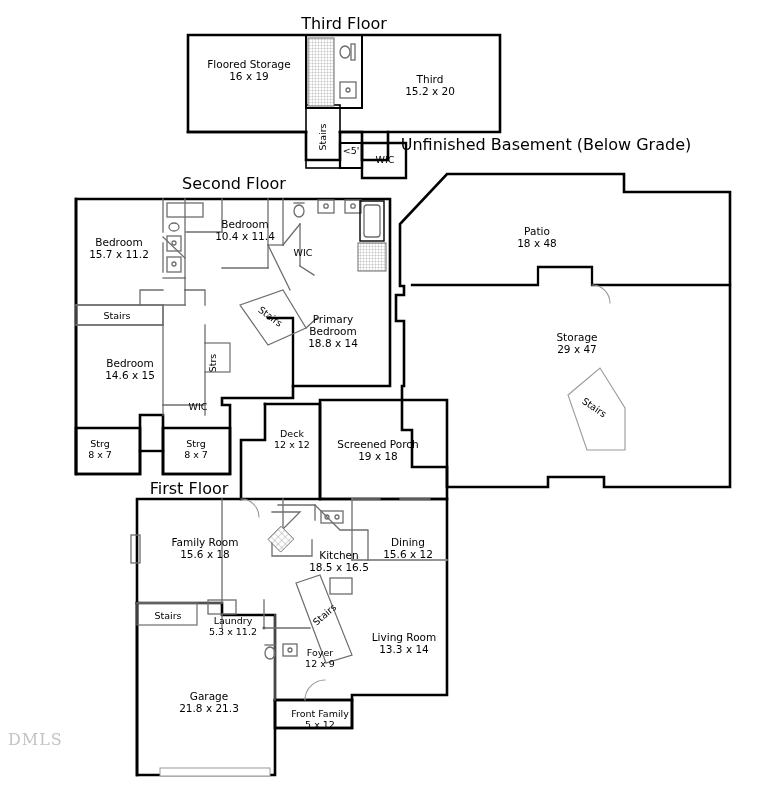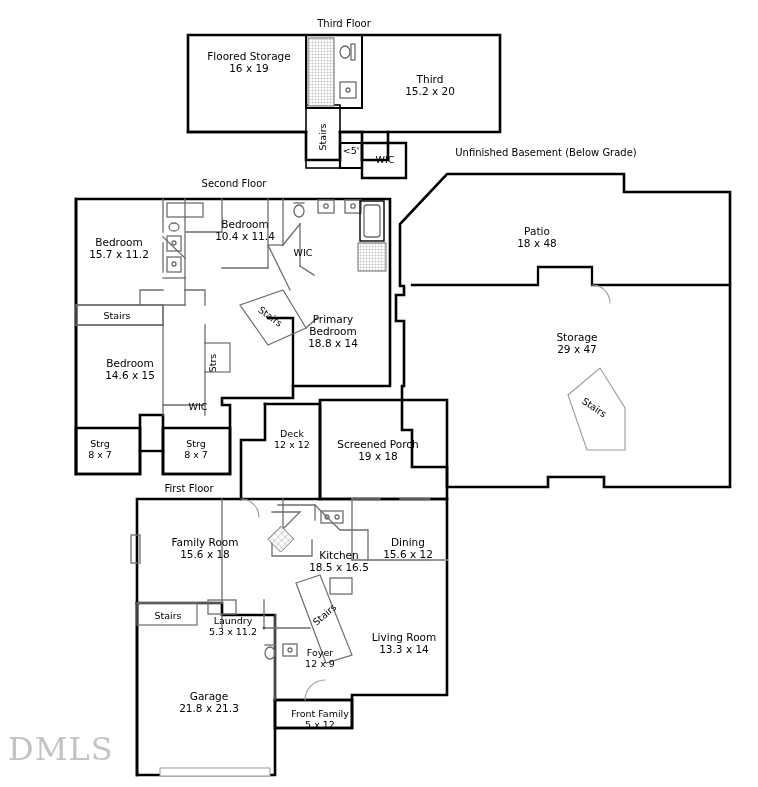--- a/index.html
+++ b/index.html
@@ -28,41 +28,41 @@
   .lbl {
     position: absolute;
     text-align: center;
     color: #000000;
     font-family: "DejaVu Sans", sans-serif;
     white-space: nowrap;
     line-height: 1.12;
     transform: translate(-50%, -50%);
     pointer-events: none;
   }
-  .lbl-floor { font-size: 10px; }
+  .lbl-floor { font-size: 16px; }
   .lbl-room  { font-size: 10.5px; }
   .lbl-small { font-size: 9.5px; }
   .lbl-rot {
     transform: translate(-50%, -50%) rotate(-90deg);
   }
   .lbl-diag-a {
     transform: translate(-50%, -50%) rotate(36deg);
   }
   .lbl-diag-b {
     transform: translate(-50%, -50%) rotate(34deg);
   }
   .lbl-diag-c {
     transform: translate(-50%, -50%) rotate(-41deg);
   }
   .watermark {
     position: absolute;
     left: 8px;
     top: 730px;
     font-family: "DejaVu Serif", serif;
-    font-size: 32px;
+    font-size: 16px;
     letter-spacing: 1px;
     color: #b9b9bd;
     opacity: 0.85;
     pointer-events: none;
   }
 </style>
 </head>
 <body>
 
 <div id="plan">
@@ -320,21 +320,21 @@
       </g>
 
       <g stroke="#9a9a9a" stroke-width="1.1">
         <path d="M568 395 L600 368 L625 408 L625 450 L587 450 Z"></path>
       </g>
     </g>
   </svg>
 
   <div class="lbl lbl-floor" style="left:344px; top:24px;">Third Floor</div>
 
-  <div class="lbl lbl-room" style="left:249px; top:63px;">
+  <div class="lbl lbl-room" style="left:249px; top:71px;">
     <div>Floored Storage</div>
     <div>16 x 19</div>
   </div>
 
   <div class="lbl lbl-room" style="left:430px; top:86px;">
     <div>Third</div>
     <div>15.2 x 20</div>
   </div>
 
   <div class="lbl lbl-small lbl-rot" style="left:323px; top:137px;">Stairs</div>
@@ -379,21 +379,21 @@
   <div class="lbl lbl-small" style="left:100px; top:450px;">
     <div>Strg</div>
     <div>8 x 7</div>
   </div>
 
   <div class="lbl lbl-small" style="left:196px; top:450px;">
     <div>Strg</div>
     <div>8 x 7</div>
   </div>
 
-  <div class="lbl lbl-floor" style="left:546px; top:153px;">Unfinished Basement (Below Grade)</div>
+  <div class="lbl lbl-floor" style="left:546px; top:145px;">Unfinished Basement (Below Grade)</div>
 
   <div class="lbl lbl-room" style="left:537px; top:230px;margin-top:8px;">
     <div>Patio</div>
     <div>18 x 48</div>
   </div>
 
   <div class="lbl lbl-room" style="left:577px; top:344px;">
     <div>Storage</div>
     <div>29 x 47</div>
   </div>

